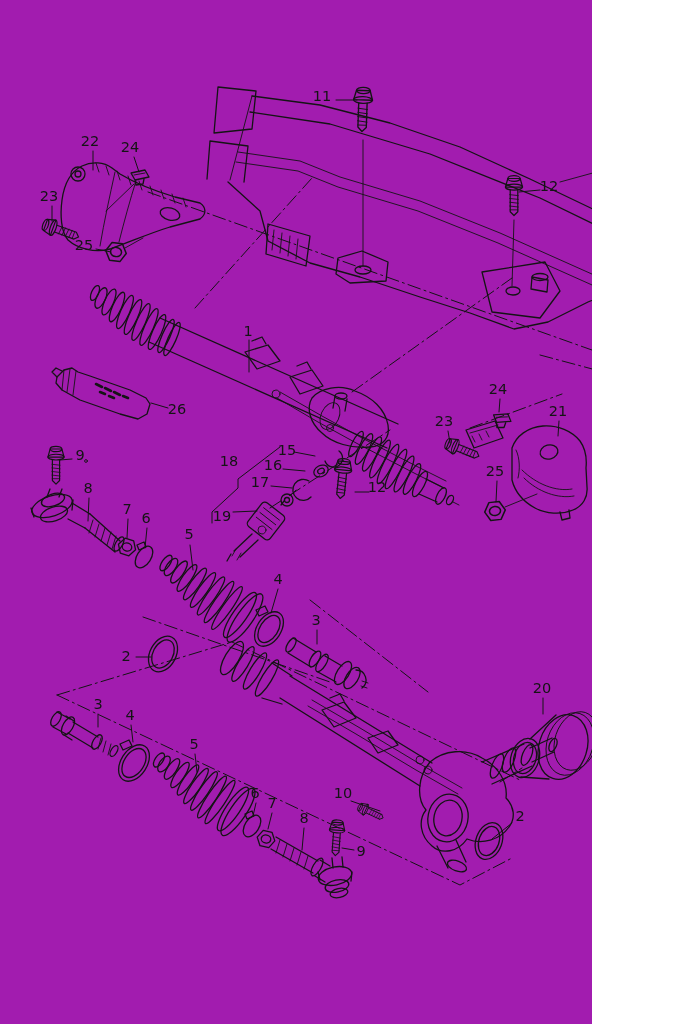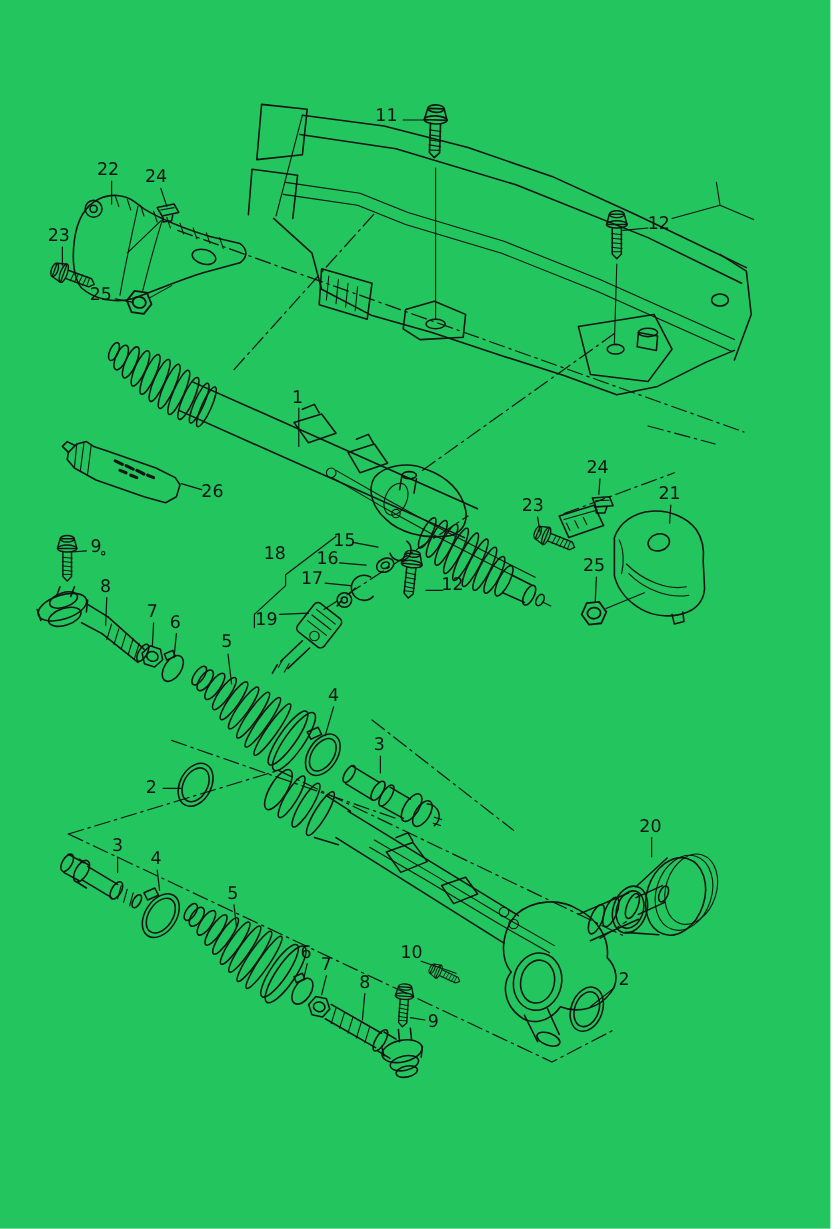--- a/index.html
+++ b/index.html
@@ -1,16 +1,16 @@
 <!DOCTYPE html>
 <html><head>
 <meta charset="utf-8">
 <style>
   html,body{margin:0;padding:0;background:#ffffff;}
-  .stage{position:relative;width:692px;height:1024px;background:#22c55e;overflow:hidden;
+  .stage{position:relative;width:592px;height:1024px;background:#a21caf;overflow:hidden;
          font-family:"DejaVu Sans", sans-serif;text-align:center;}
   svg{position:absolute;left:0;top:0;}
   svg *{fill:none;stroke:#141414;stroke-width:1.3;stroke-linecap:round;stroke-linejoin:round;}
   svg .thin{stroke-width:0.9;}
   svg .dash{stroke-width:1;stroke-dasharray:13 4 2 4;}
   svg .mark{stroke-width:2.6;}
   svg text{stroke:none;fill:#141414;font-family:"DejaVu Sans",sans-serif;
            font-size:14.5px;text-anchor:middle;}
   svg .leader{stroke:#141414;stroke-width:1;fill:none;}
 </style>

